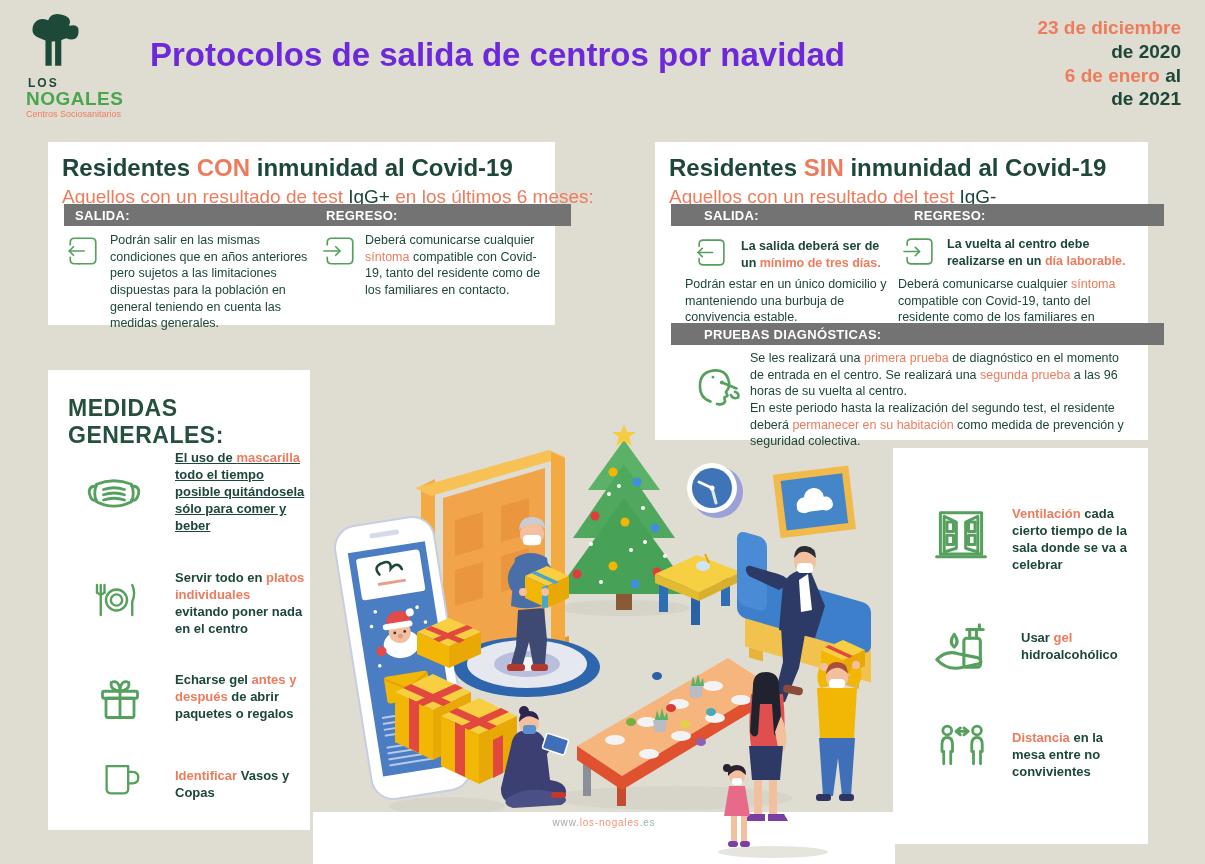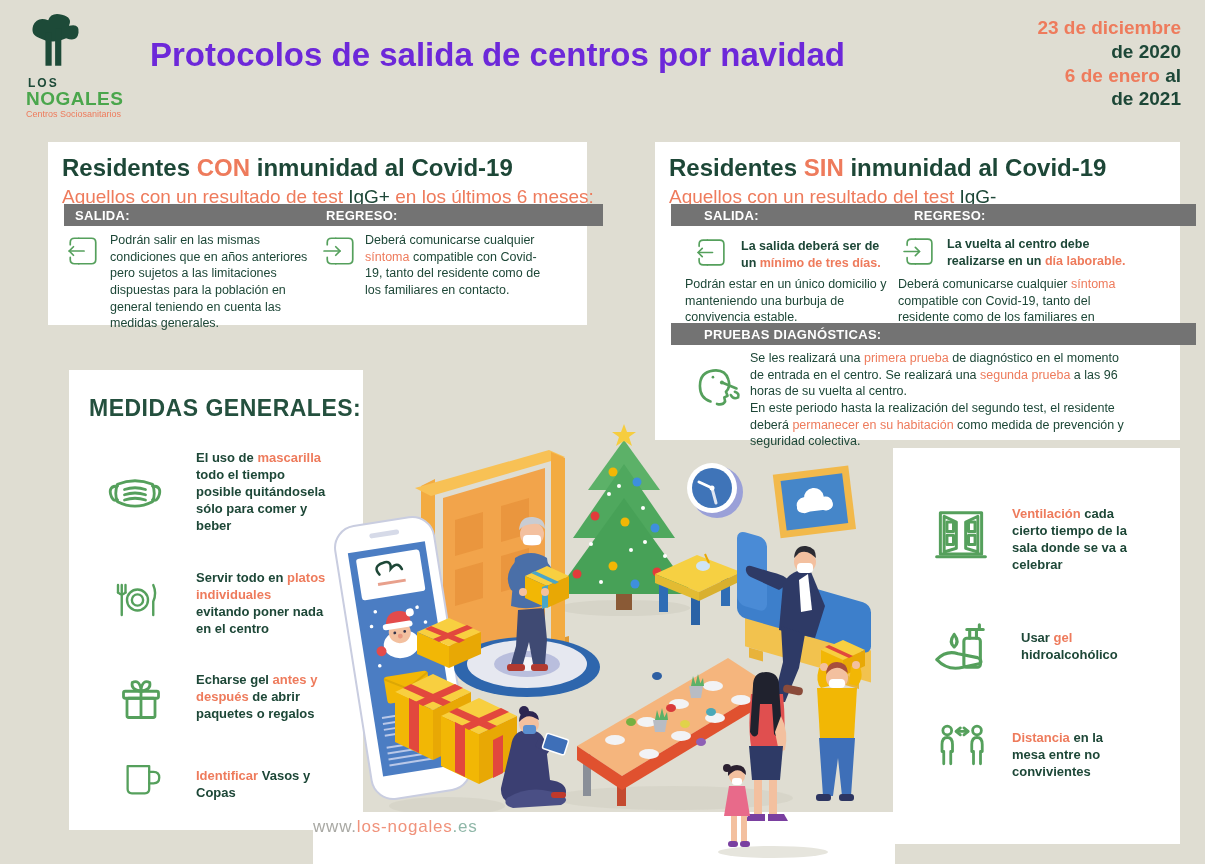--- a/index.html
+++ b/index.html
@@ -1,40 +1,40 @@
 <!DOCTYPE html>
 <html lang="es"><head>
 <meta charset="utf-8">
 <style>
   html,body{margin:0;padding:0;background:#b9b8ae;}
   .canvas{position:relative;width:1205px;height:864px;background:#dfddd2;overflow:hidden;
           font-family:"Liberation Sans",sans-serif;color:#1d4737;}
   .abs{position:absolute;}
-  .box{position:absolute;background:#ffffff;padding-left:32px;}
+  .box{position:absolute;background:#ffffff;}
   .orange{color:#ee7b5c;}
   .dark{color:#1d4737;}
   
   .logo{left:26px;top:12px;width:130px;line-height:1;}
   .logo .w1{font-size:12px;font-weight:bold;color:#1d4a38;letter-spacing:2px;margin-left:2px;}
   .logo .w2{font-size:19px;font-weight:bold;color:#4aa64c;letter-spacing:0.5px;}
   .logo .w3{font-size:9px;color:#ee7b5c;margin-top:2px;}
   .title{left:150px;top:36px;width:900px;text-align:left;font-size:33px;font-weight:bold;color:#6d28d9;}
   .dates{right:24px;top:16px;text-align:right;font-size:19px;font-weight:bold;line-height:1.25;color:#1d4737;}
   
   .panel-title{margin:0;position:absolute;left:14px;top:12px;font-size:24px;font-weight:bold;color:#1d4737;white-space:nowrap;}
   .panel-sub{margin:0;position:absolute;left:14px;top:44px;font-size:19px;white-space:nowrap;}
   .bar{position:absolute;left:16px;width:100%;height:22px;background:#737373;}
   .bar-label{position:absolute;top:4px;color:#ffffff;font-size:13px;font-weight:bold;letter-spacing:0.3px;}
   .ptext{margin:0;font-size:12.5px;line-height:1.33;}
   .lead{font-weight:bold;}
   .gicon{stroke:#55a05c;fill:none;stroke-width:3.2;stroke-linecap:round;stroke-linejoin:round;}
   .item-text{margin:0;font-size:13px;font-weight:bold;line-height:1.3;}
   .medidas-title{margin:0;position:absolute;left:20px;top:25px;font-size:23px;letter-spacing:0.5px;color:#24503e;}
   
-  .url{left:313px;top:817px;width:582px;text-align:left;font-size:17px;letter-spacing:0.8px;}
+  .url{left:313px;top:817px;width:582px;text-align:center;font-size:10px;letter-spacing:0.8px;}
   .url .u1{color:#a9a9a4;}
   .url .u2{color:#f0927b;}
   .url .u3{color:#8fb7a8;}
 </style>
 </head>
 <body>
 
 <svg width="0" height="0" style="position:absolute">
   <symbol id="sym-door-exit" viewBox="0 0 64 64">
     <path d="M24 8 H48 Q56 8 56 16 V48 Q56 56 48 56 H24"></path>
@@ -117,32 +117,32 @@
       <path d="M56 40 L39 33"></path>
       <circle cx="38" cy="32.6" r="2.4" fill="#55a05c" stroke="none"></circle>
       <path d="M54 44 q6 2 4 7 q-6 3 -9 -3"></path>
     </svg>
     <div class="abs" style="left:95px;top:208px;width:384px;">
       <p class="ptext"><span>Se les realizará una </span><span class="orange">primera prueba</span><span> de diagnóstico en el momento de entrada en el centro. Se realizará una </span><span class="orange">segunda prueba</span><span> a las 96 horas de su vuelta al centro.</span></p>
       <p class="ptext"><span>En este periodo hasta la realización del segundo test, el residente deberá </span><span class="orange">permanecer en su habitación</span><span> como medida de prevención y seguridad colectiva.</span></p>
     </div>
   </section>
 
-  <section class="box" style="left:48px;top:370px;width:262px;height:460px;margin-left:21px;">
+  <section class="box" style="left:48px;top:370px;width:262px;height:460px;">
     <h2 class="medidas-title">MEDIDAS GENERALES:</h2>
 
     <svg class="abs gicon" style="left:30px;top:95px;width:72px;height:56px;" viewBox="0 0 64 64">
       <path d="M12 22 Q32 14 52 22 Q56 33 52 42 Q32 52 12 42 Q8 33 12 22 Z"></path>
       <path d="M20 28 Q32 24 44 28"></path>
         <path d="M20 34 Q32 30 44 34"></path>
         <path d="M20 40 Q32 36 44 40"></path>
       <path d="M12 24 Q2 24 4 33 Q6 42 12 40"></path>
         <path d="M52 24 Q62 24 60 33 Q58 42 52 40"></path>
     </svg>
-    <p class="item-text abs" style="left:127px;top:80px;width:130px;"><span>El uso de </span><span class="orange">mascarilla</span><span> todo el tiempo posible quitándosela sólo para comer y beber</span></p>
+    <p class="item-text abs" style="left:127px;top:80px;width:130px;text-decoration:underline;"><span>El uso de </span><span class="orange">mascarilla</span><span> todo el tiempo posible quitándosela sólo para comer y beber</span></p>
 
     <svg class="abs gicon" style="left:35px;top:206px;width:64px;height:48px;" viewBox="0 0 64 64">
       <path d="M8 12 V22 M13 12 V22 M18 12 V22"></path>
         <path d="M8 22 Q13 27 18 22"></path>
         <path d="M13 25 V52"></path>
       <circle cx="34" cy="32" r="14"></circle>
         <circle cx="34" cy="32" r="7.5"></circle>
       <path d="M55 12 q5 11 0 22 V52"></path>
     </svg>
     <p class="item-text abs" style="left:127px;top:200px;width:130px;"><span>Servir todo en </span><span class="orange">platos individuales</span><span> evitando poner nada en el centro</span></p>

